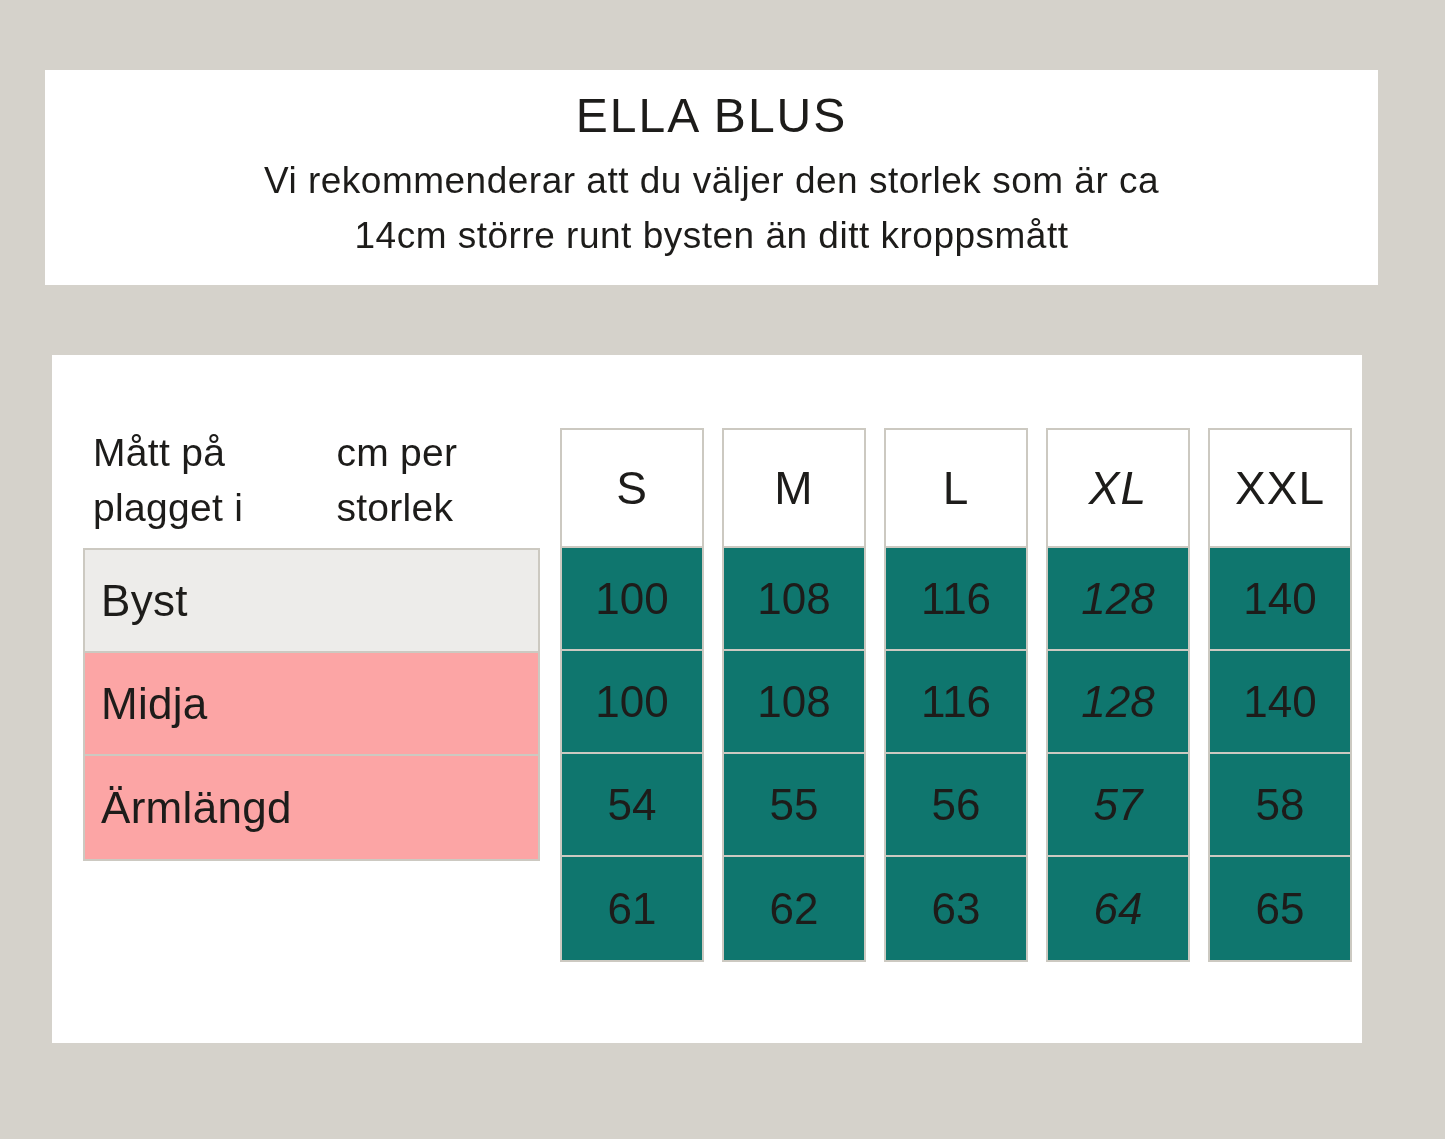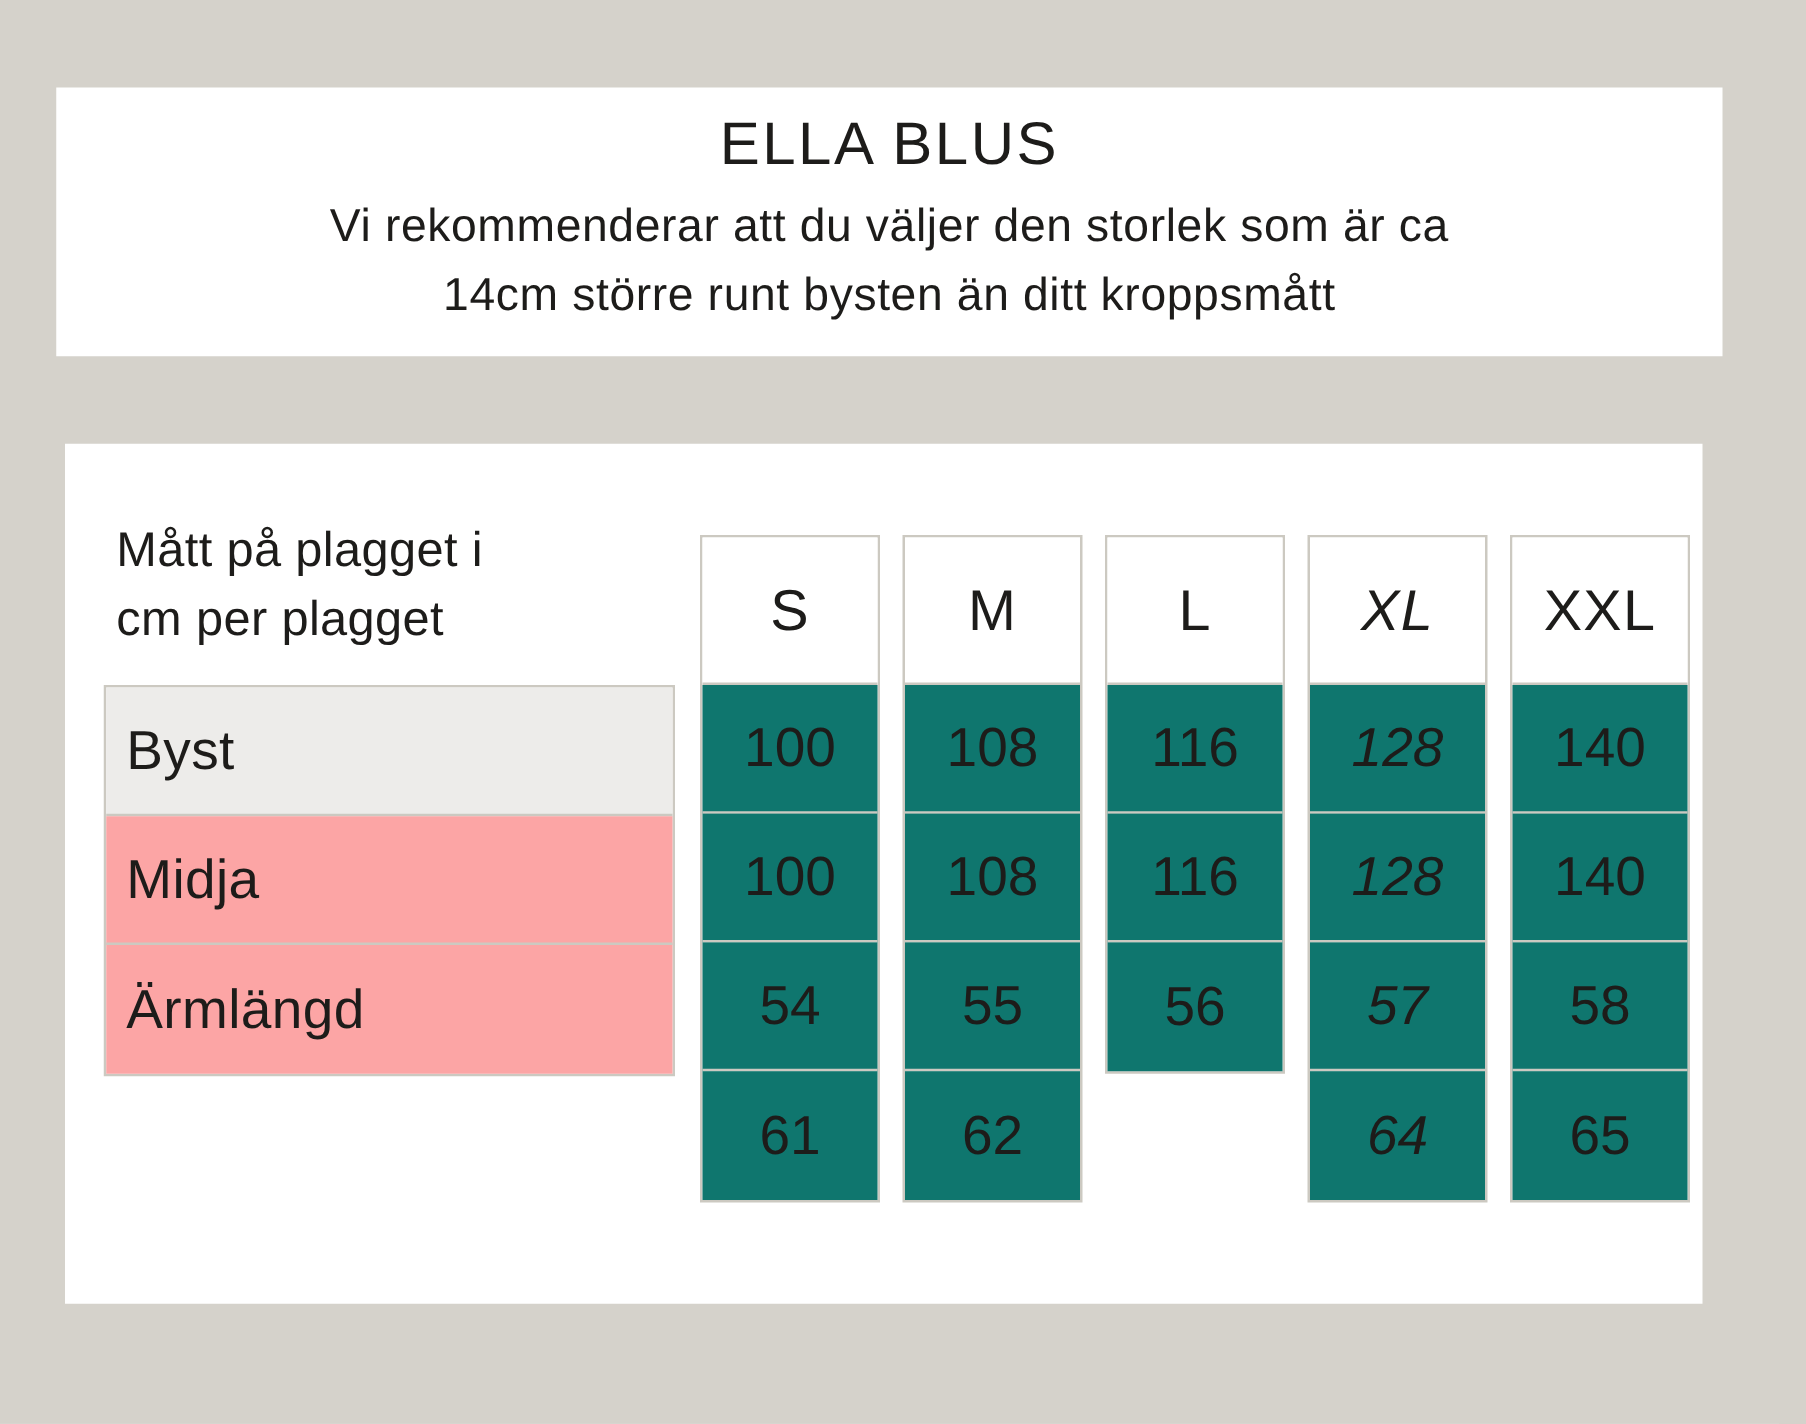--- a/index.html
+++ b/index.html
@@ -32,24 +32,23 @@
     letter-spacing: 0.5px;
   }
   .main-panel {
     position: absolute;
     left: 52px; top: 355px;
     width: 1310px; height: 688px;
     background: #ffffff;
   }
   .row-header {
     position: absolute;
-    left: 31px; top: 48px;
+    left: 31px; top: 70px;
     width: 460px; height: 130px;
     display: flex;
-    flex-direction: column;
     justify-content: center;
     font-size: 39px;
     line-height: 1.42;
     padding-left: 10px;
     letter-spacing: 0.3px;
   }
   .label-rows {
     position: absolute;
     left: 31px; top: 193px;
     width: 457px;
@@ -108,21 +107,21 @@
   <div class="header-sub">
     <div>Vi rekommenderar att du väljer den storlek som är ca</div>
     <div>14cm större runt bysten än ditt kroppsmått</div>
   </div>
 </div>
 
 <div class="main-panel">
 
   <div class="row-header">
     <div>Mått på plagget i</div>
-    <div>cm per plagget</div>
+    <div>cm per storlek</div>
   </div>
 
   <div class="label-rows">
     <div class="label-row stripe">Byst</div>
     <div class="label-row">Midja</div>
     <div class="label-row">Ärmlängd</div>
   </div>
 
   <div class="size-col col-s">
     <div class="size-head">S</div>
@@ -138,20 +137,21 @@
     <div class="cell">108</div>
     <div class="cell stripe">55</div>
     <div class="cell">62</div>
   </div>
 
   <div class="size-col col-l">
     <div class="size-head">L</div>
     <div class="cell stripe">116</div>
     <div class="cell">116</div>
     <div class="cell stripe">56</div>
+    <div class="cell">63</div>
   </div>
 
   <div class="size-col col-xl">
     <div class="size-head">XL</div>
     <div class="cell stripe">128</div>
     <div class="cell">128</div>
     <div class="cell stripe">57</div>
     <div class="cell">64</div>
   </div>
 

